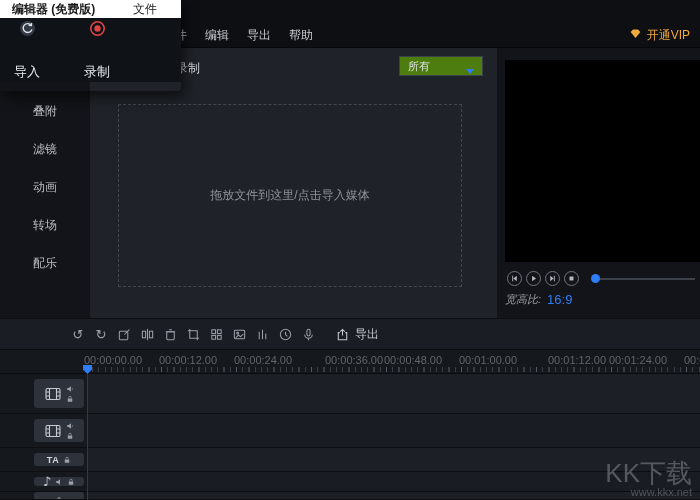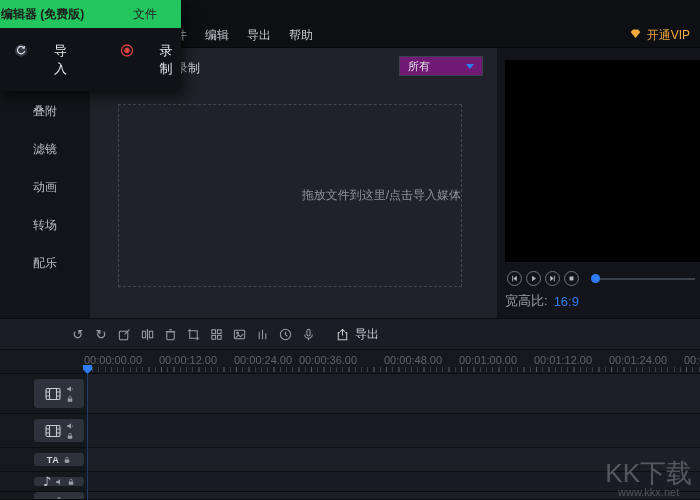--- a/index.html
+++ b/index.html
@@ -15,36 +15,36 @@
   .vip span { font-size:12px; color:#f2a93b; }
 
   
   .sidebar { position:absolute; left:0; top:48px; width:90px; height:270px; background:#121419; }
   .sidebar-item { height:38px; display:flex; align-items:center; justify-content:center; font-size:12px; color:#b9bdc4; }
   .sidebar-list { margin-top:44px; }
 
   
   .media-panel { position:absolute; left:90px; top:48px; width:407px; height:270px; background:#1f2329; }
   .record-label { position:absolute; left:86px; top:12px; font-size:12px; color:#d8dbe0; }
-  .filter-dropdown { position:absolute; right:14px; top:8px; width:84px; height:20px; background:#701a75; border:1px solid #3a424e; display:flex; align-items:center; padding:8px 8px; }
+  .filter-dropdown { position:absolute; right:14px; top:8px; width:84px; height:20px; background:#4d7c0f; border:1px solid #3a424e; display:flex; align-items:flex-end; padding:1px 8px; }
   .filter-dropdown .lbl { font-size:11px; color:#e1e4e9; flex:1; }
   .caret { width:0; height:0; border-left:4px solid transparent; border-right:4px solid transparent; border-top:5px solid #2f7df6; }
-  .dropzone { position:absolute; left:28px; top:56px; right:35px; bottom:31px; border:1px dashed #434850; display:flex; align-items:center; justify-content:flex-end; }
+  .dropzone { position:absolute; left:28px; top:56px; right:35px; bottom:31px; border:1px dashed #434850; display:flex; align-items:center; justify-content:center; }
   .dropzone span { font-size:12px; color:#8e939a; }
 
   
   .preview-panel { position:absolute; left:497px; top:48px; width:203px; height:270px; background:#121419; }
   .video-screen { position:absolute; left:8px; top:12px; right:0; height:202px; background:#000; }
   .controls { position:absolute; left:10px; top:220px; right:0; height:20px; display:flex; align-items:center; gap:4px; }
   .ctl-btn { width:15px; height:15px; border:1px solid #70757d; border-radius:50%; display:flex; align-items:center; justify-content:center; background:transparent; }
   .seek { position:relative; flex:1; height:15px; margin-left:8px; margin-right:5px; }
   .seek-line { position:absolute; left:6px; right:0; top:7px; height:2px; background:#3c4048; }
   .seek-dot { position:absolute; left:0; top:3px; width:9px; height:9px; border-radius:50%; background:#2f7df6; }
   .aspect-row { position:absolute; left:8px; top:244px; display:flex; align-items:center; gap:6px; }
-  .aspect-row .al { font-size:13px; color:#9ba0a7; }
+  .aspect-row .al { font-size:11px; color:#9ba0a7;font-style:italic; }
   .aspect-row .av { font-size:13px; color:#2f7df6; }
 
   
   .edit-toolbar { position:absolute; left:0; right:0; top:318px; height:32px; background:#1a1d23; border-top:1px solid #0a0c0f; border-bottom:1px solid #0a0c0f; display:flex; align-items:center; padding-left:70px; gap:7px; }
   .tool-btn { width:16px; height:16px; display:flex; align-items:center; justify-content:center; }
   .tool-glyph { font-family:"DejaVu Sans",sans-serif; font-size:13px; color:#9aa0a8; line-height:1; }
   .export-btn { margin-left:12px; display:flex; align-items:center; gap:5px; }
   .export-btn span { font-size:12px; color:#c6cad0; }
 
   
@@ -66,30 +66,30 @@
   .track-chip { margin-left:34px; width:50px; height:calc(100% - 10px); background:#2d323b; border-radius:3px; display:flex; align-items:center; justify-content:center; gap:4px; }
   .mini-col { display:flex; flex-direction:column; gap:2px; }
   .track-lane { flex:1; background:#1c1f25; }
   .lane-alt { background:#191c22; }
   .ta-glyph { font-size:9px; font-weight:bold; color:#d4d8de; letter-spacing:.5px; }
   .note-glyph { font-family:"DejaVu Sans",sans-serif; font-size:13px; color:#c6cad1; line-height:1; }
 
   
   .watermark { position:absolute; right:8px; bottom:2px; text-align:right; z-index:5; pointer-events:none; }
   .wm1 { font-size:26px; font-weight:normal; color:rgba(135,139,146,.55); line-height:1; }
-  .wm2 { font-size:11px; color:rgba(135,139,146,.5);text-align:center; }
+  .wm2 { font-size:11px; color:rgba(135,139,146,.5); }
 
   
   .overlay { position:absolute; left:0; top:0; width:181px; height:91px; z-index:50;
     box-shadow:4px 6px 14px rgba(0,0,0,.6); border-radius:0 0 4px 4px; overflow:hidden; }
-  .overlay-header { height:28px; background:#22c55e; display:flex; align-items:center; padding-left:1px; }
+  .overlay-header { height:18px; background:#ffffff; display:flex; align-items:center; padding-left:12px; }
   .overlay-title { font-size:12px; font-weight:bold; color:#1b1b1b; white-space:nowrap; }
   .overlay-menu { position:absolute; left:133px; font-size:12px; color:#222; }
   .overlay-body { height:64px; background:#0f1216; display:flex; align-items:center; padding-left:14px; gap:44px; }
-  .overlay-item { display:flex; align-items:flex-start; gap:26px; }
+  .overlay-item { display:flex; align-items:center; gap:26px;flex-direction:column; }
   .overlay-item span.olbl { font-size:13px; color:#e7eaee; }
 
   svg { display:block; }
 </style>
 </head>
 <body>
 
 <div class="app">
 
   <div class="menubar">
@@ -235,24 +235,24 @@
       </svg>
       <span>导出</span>
     </div>
   </div>
 
   <div class="timeline">
     <div class="ruler">
       <span class="ruler-label" style="left:84px">00:00:00.00</span>
       <span class="ruler-label" style="left:159px">00:00:12.00</span>
       <span class="ruler-label" style="left:234px">00:00:24.00</span>
-      <span class="ruler-label" style="left:299px">00:00:36.00</span>
+      <span class="ruler-label" style="left:325px">00:00:36.00</span>
       <span class="ruler-label" style="left:384px">00:00:48.00</span>
       <span class="ruler-label" style="left:459px">00:01:00.00</span>
-      <span class="ruler-label" style="left:534px">00:01:12.00</span>
+      <span class="ruler-label" style="left:548px">00:01:12.00</span>
       <span class="ruler-label" style="left:609px">00:01:24.00</span>
       <span class="ruler-label" style="left:684px">00:01:36.00</span>
       <div class="ticks"></div>
       <div class="playhead-marker"></div>
     </div>
 
     <div class="tracks">
 
       <div class="track-row" style="height:40px">
         <div class="track-header">

